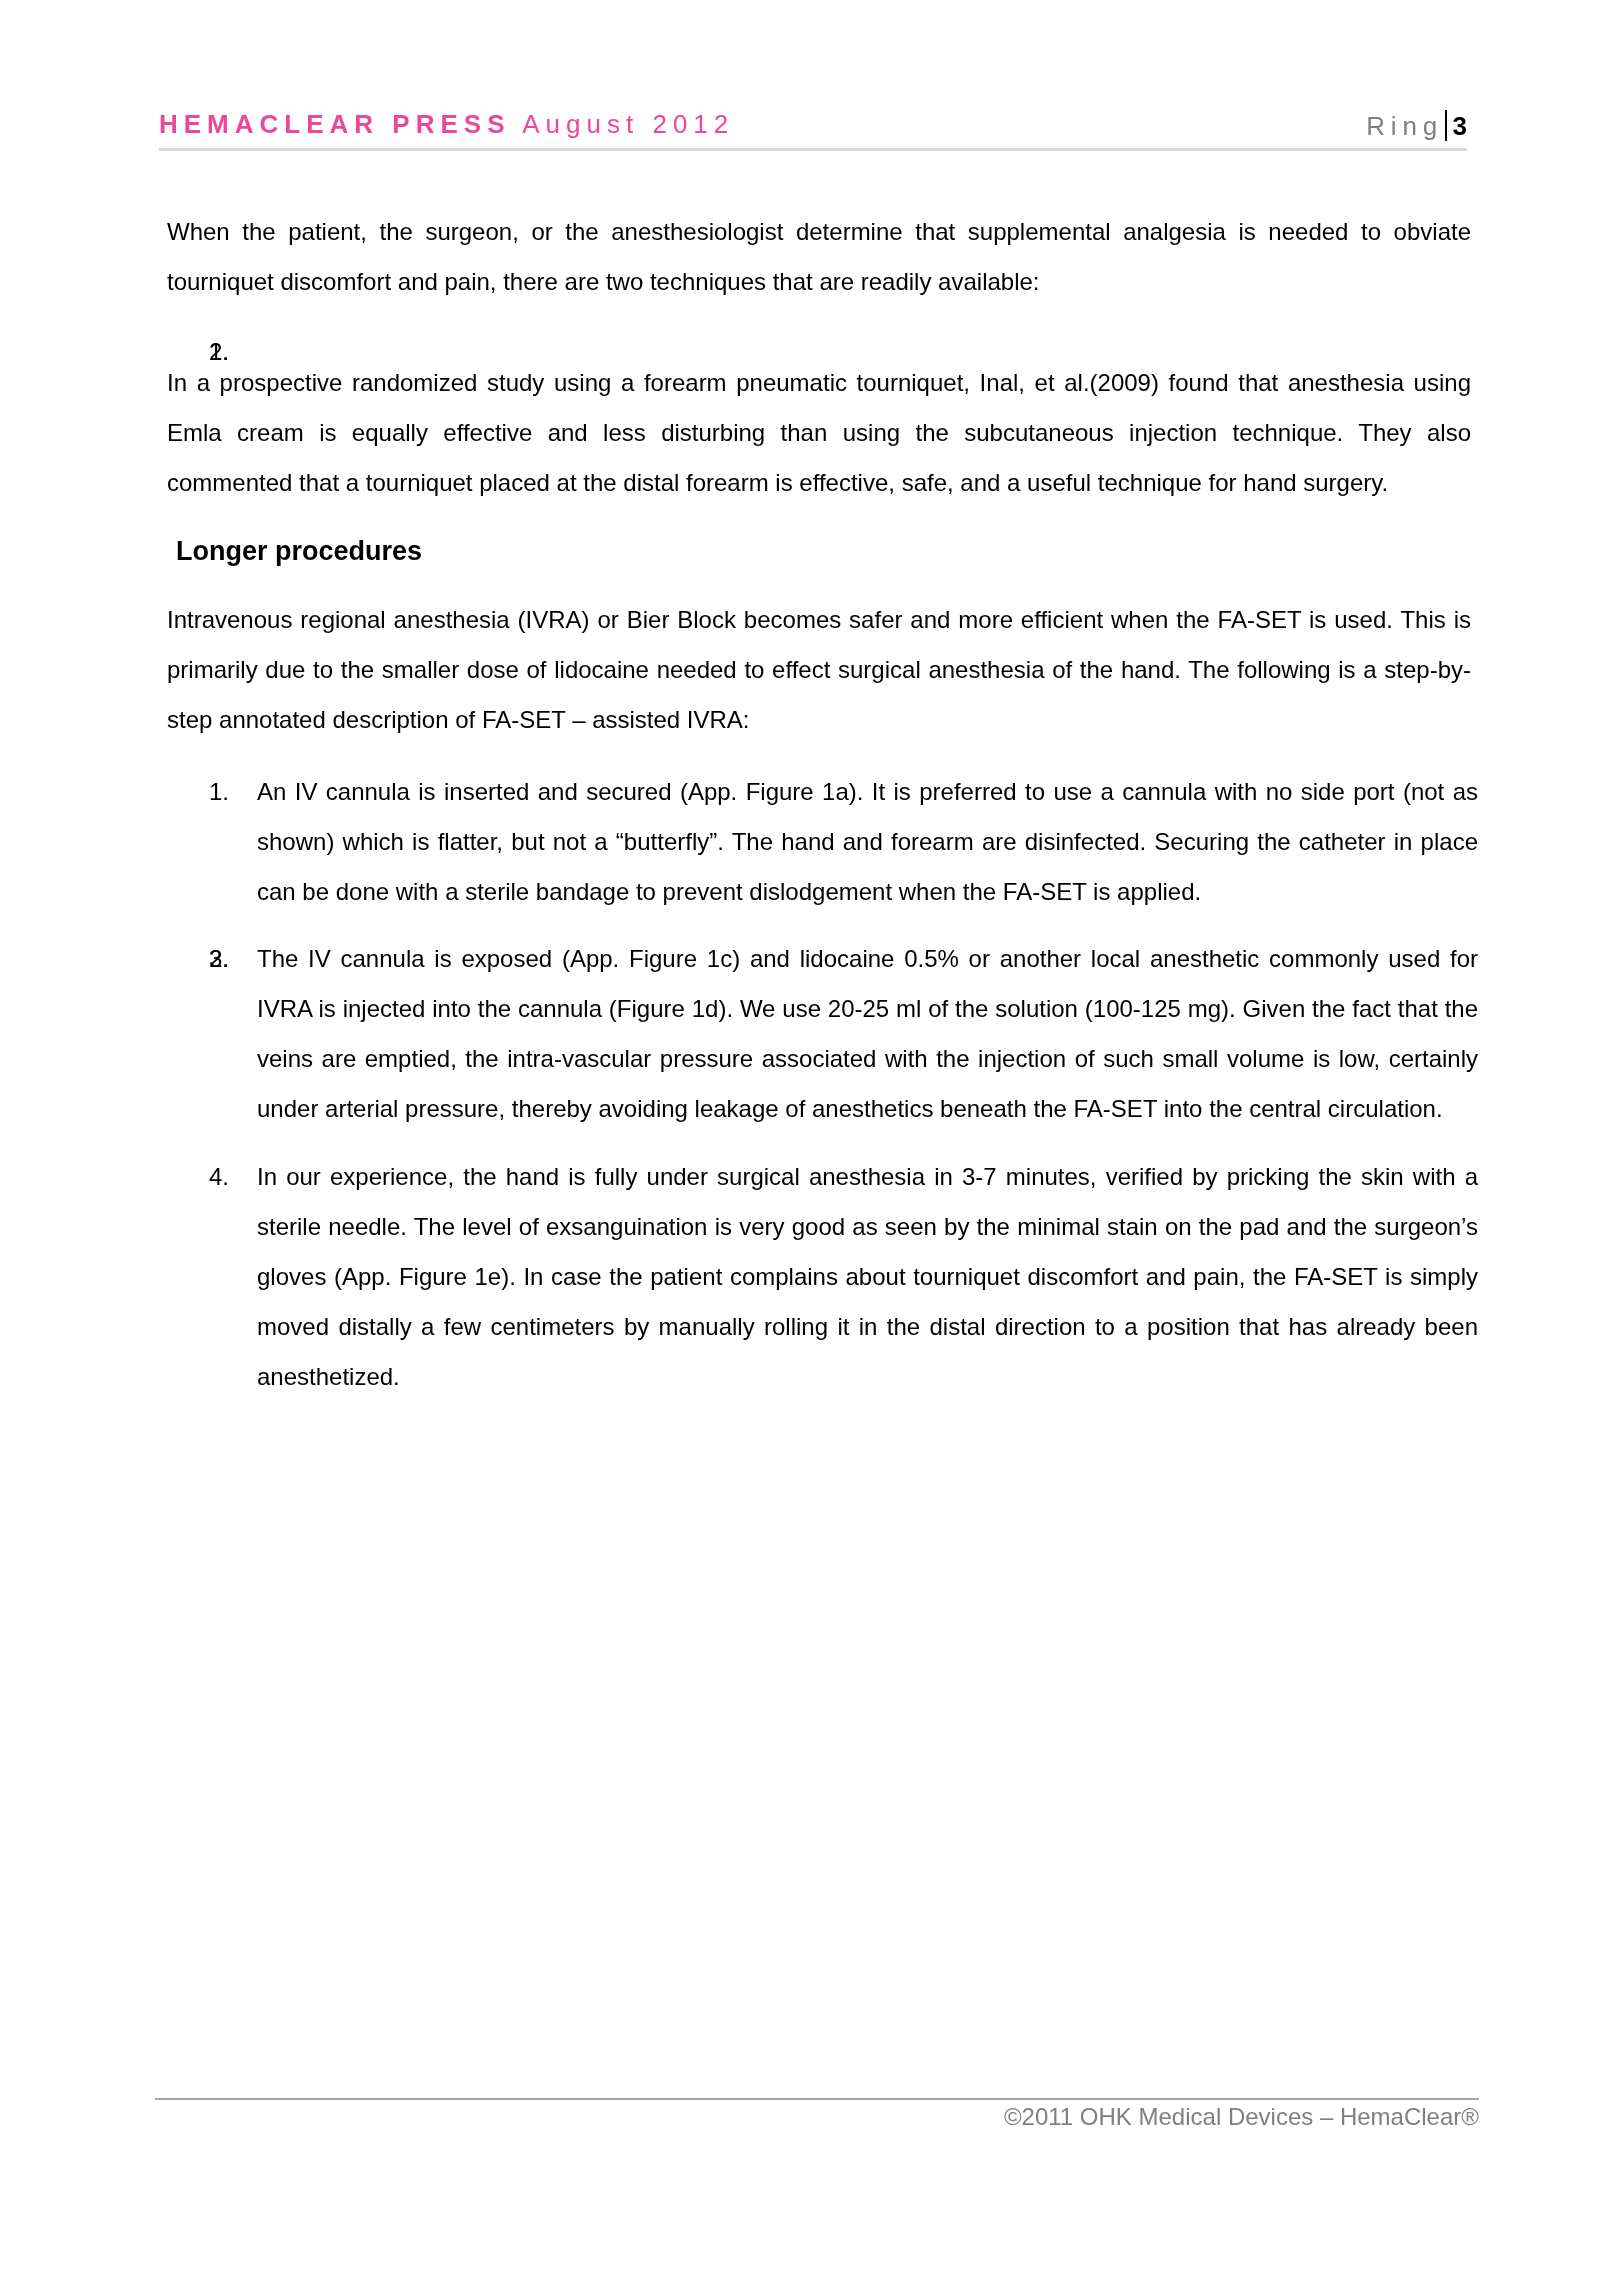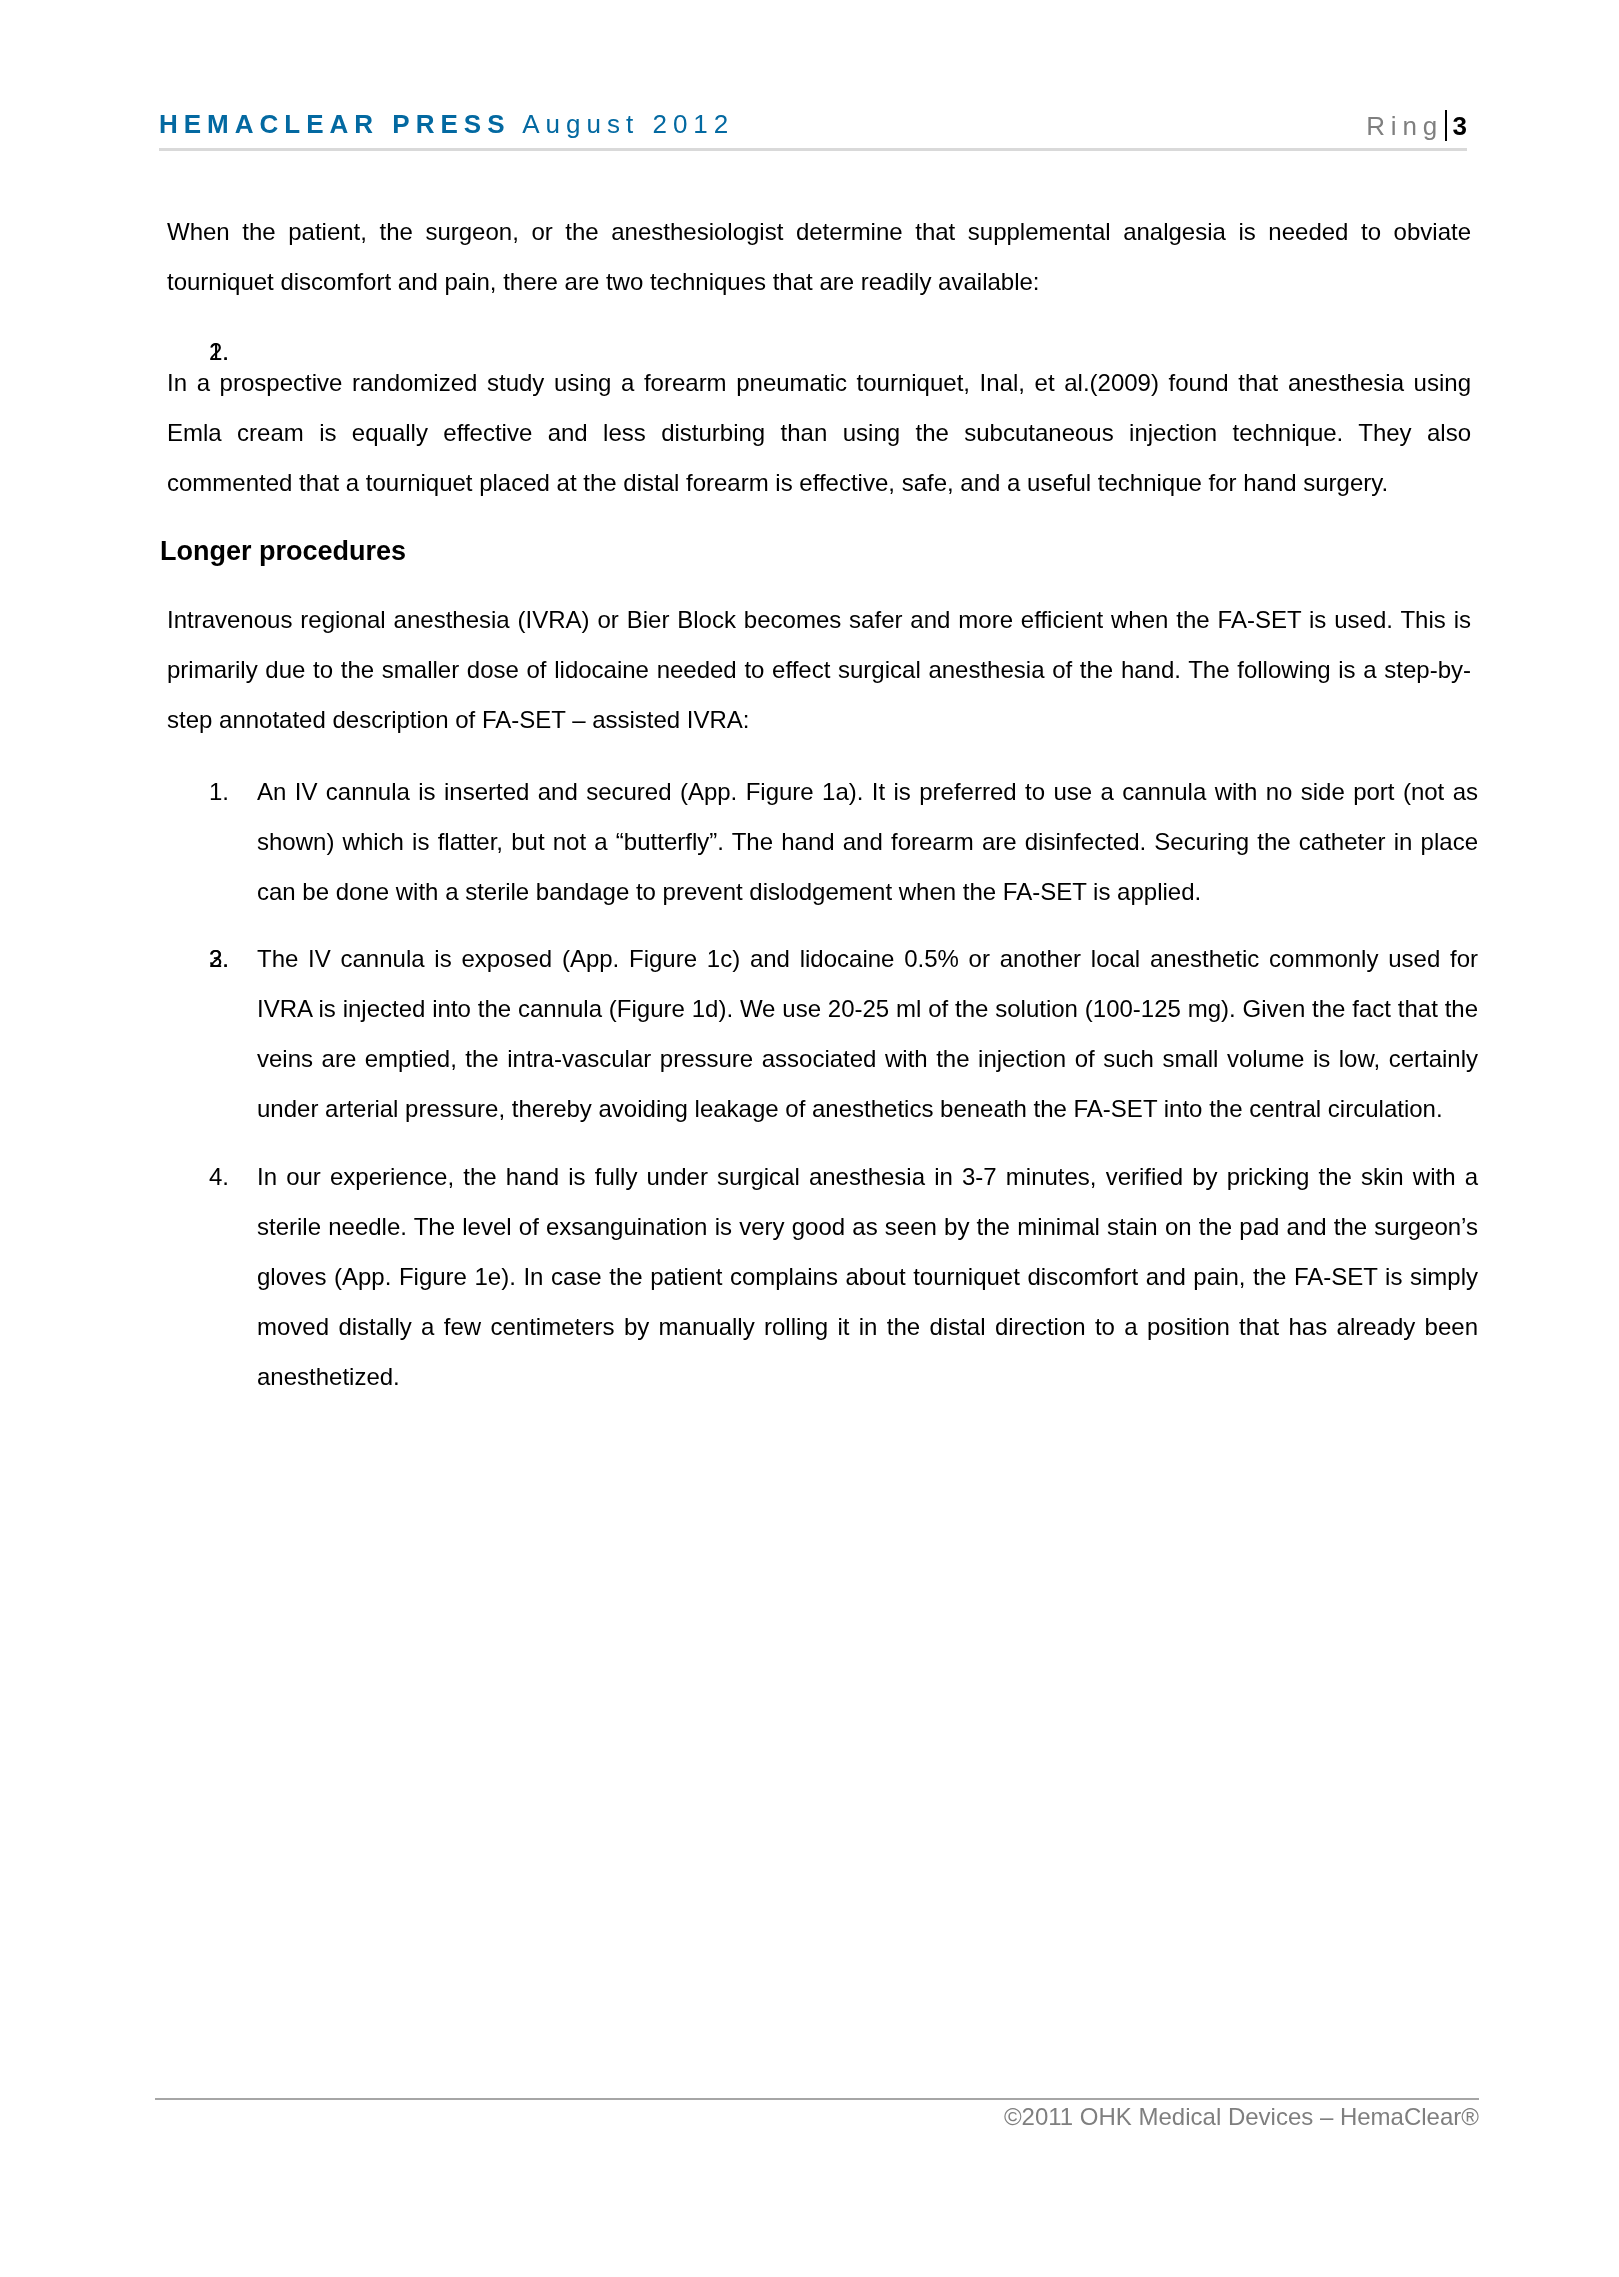--- a/index.html
+++ b/index.html
@@ -1,32 +1,32 @@
 <!DOCTYPE html>
 <html><head>
 <meta charset="utf-8">
 <style>
   html, body { margin: 0; padding: 0; background: #ffffff; }
   body { width: 1620px; height: 2278px; position: relative; overflow: hidden;
          font-family: "Liberation Sans", sans-serif; color: #000; }
   .header { position: absolute; left: 159px; top: 108px; width: 1308px; height: 40px; }
-  .header-left { position: absolute; left: 0; bottom: 7.7px; font-size: 26px; letter-spacing: 6px; color: #0369a1; white-space: nowrap; }
+  .header-left { position: absolute; left: 0; bottom: 7.7px; font-size: 26px; letter-spacing: 6px; color: #ec4899; white-space: nowrap; }
   .header-left .pub { font-weight: bold; }
   .header-right { position: absolute; right: 0; bottom: 5.8px; font-size: 26px; letter-spacing: 5.8px; color: #7f7f7f; white-space: nowrap; }
   .header-right .sep { display: inline-block; width: 1.9px; height: 31px; background: #000; vertical-align: -5.8px; margin: 0 5.8px 0 1.9px; }
   .header-right .num { color: #000; font-weight: bold; letter-spacing: 0; }
   .header-rule { position: absolute; left: 159px; top: 148px; width: 1308px; height: 2.9px; background: #d9d9d9; }
 
   .content { position: absolute; left: 160px; top: 200px; width: 1318px; }
   p.body { margin: 7px; font-size: 24px; line-height: 50px; text-align: justify; }
   ol.list { list-style: none; margin: 0; padding: 0; }
   ol.list li { position: relative; padding-left: 97px; font-size: 24px; line-height: 50px; text-align: justify; }
   ol.list li .num { position: absolute; left: 49px; top: 0; }
   ol.spaced li + li { margin-top: 17.3px; }
-  h2.heading { margin: 0; font-size: 27px; font-weight: bold; line-height: 38px; }
+  h2.heading { margin: 16px; font-size: 27px; font-weight: bold; line-height: 38px; }
 
   .footer-rule { position: absolute; left: 155px; top: 2098px; width: 1324px; height: 1.9px; background: #a6a6a6; }
   .footer-text { position: absolute; right: 141px; top: 2103px; font-size: 24px; color: #7f7f7f; white-space: nowrap; }
 </style>
 </head>
 <body>
 
 <div class="header">
   <div class="header-left">
     <span class="pub">HEMACLEAR PRESS</span>

